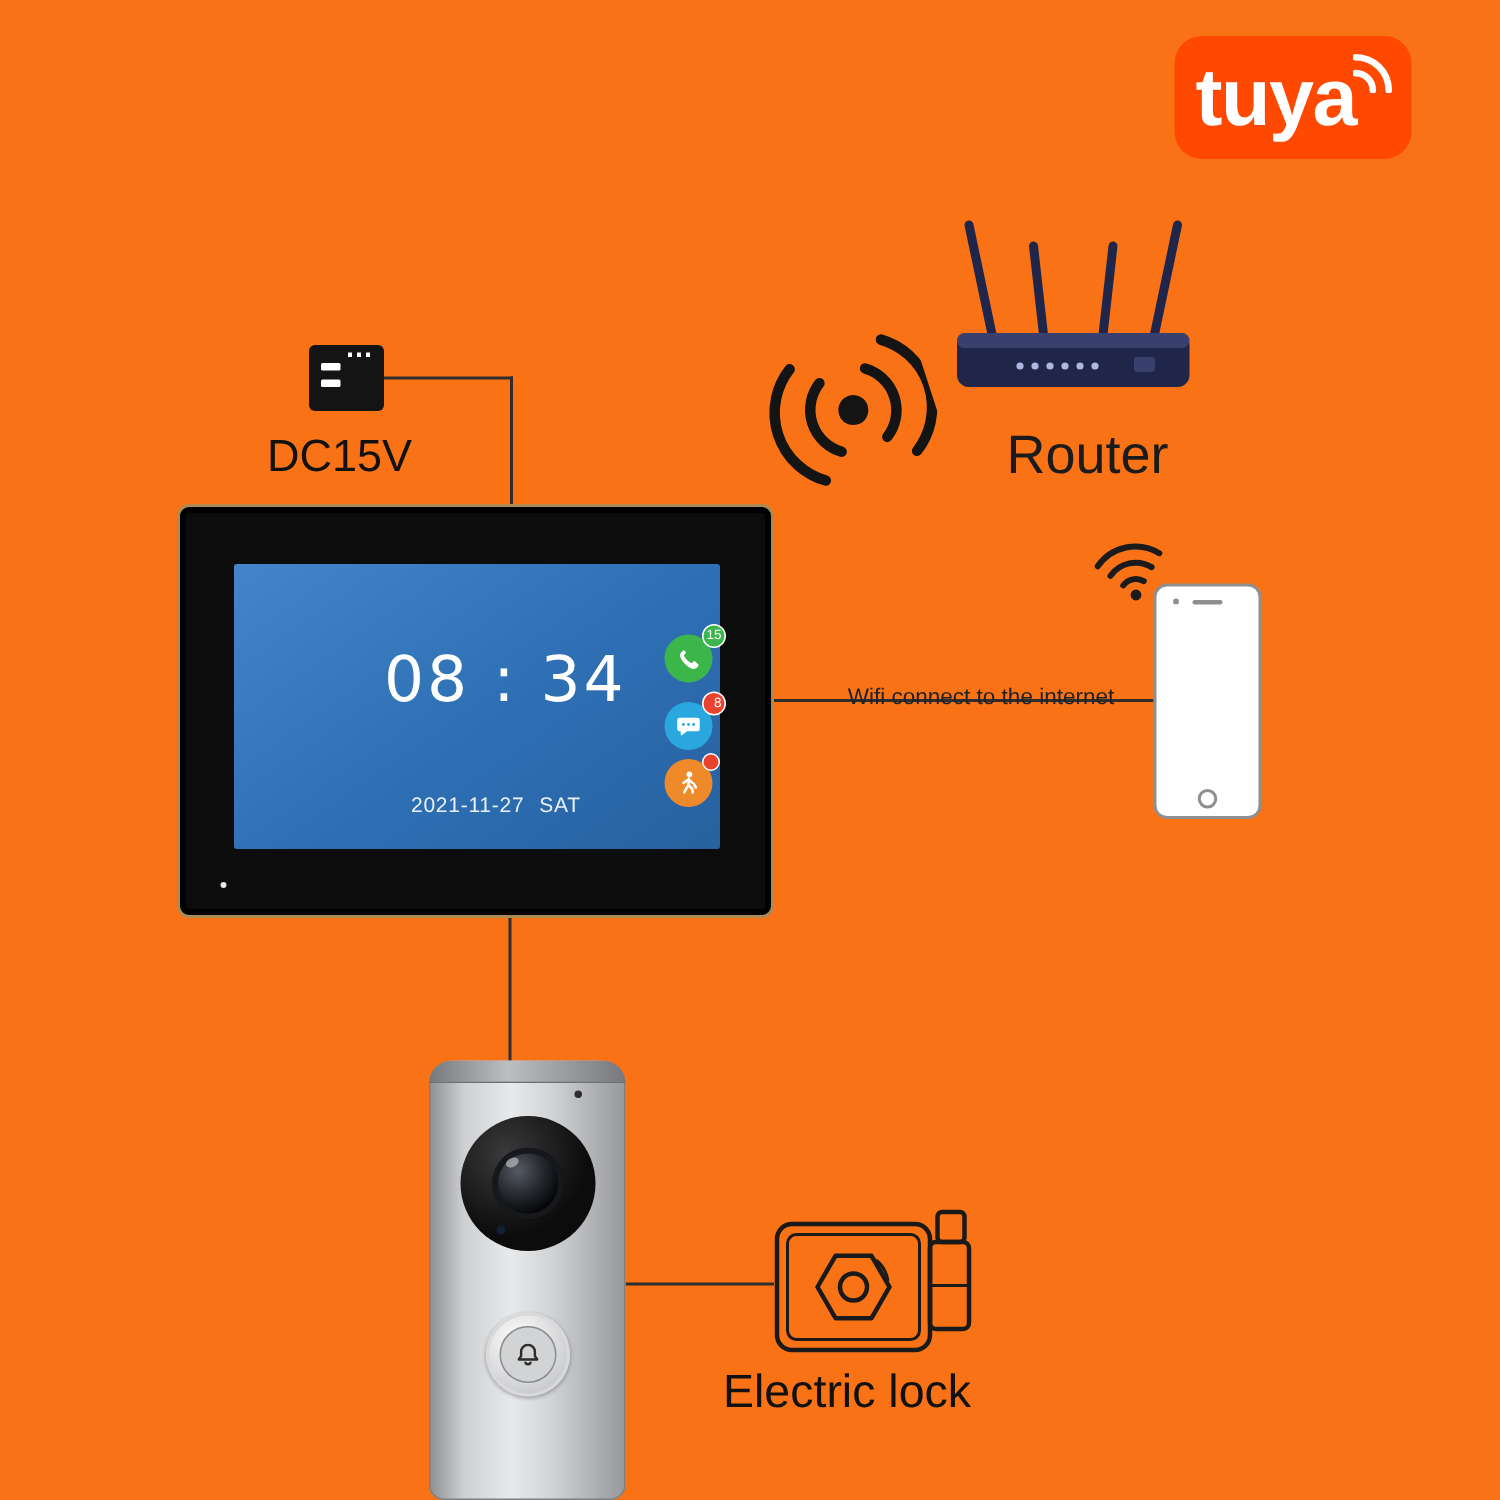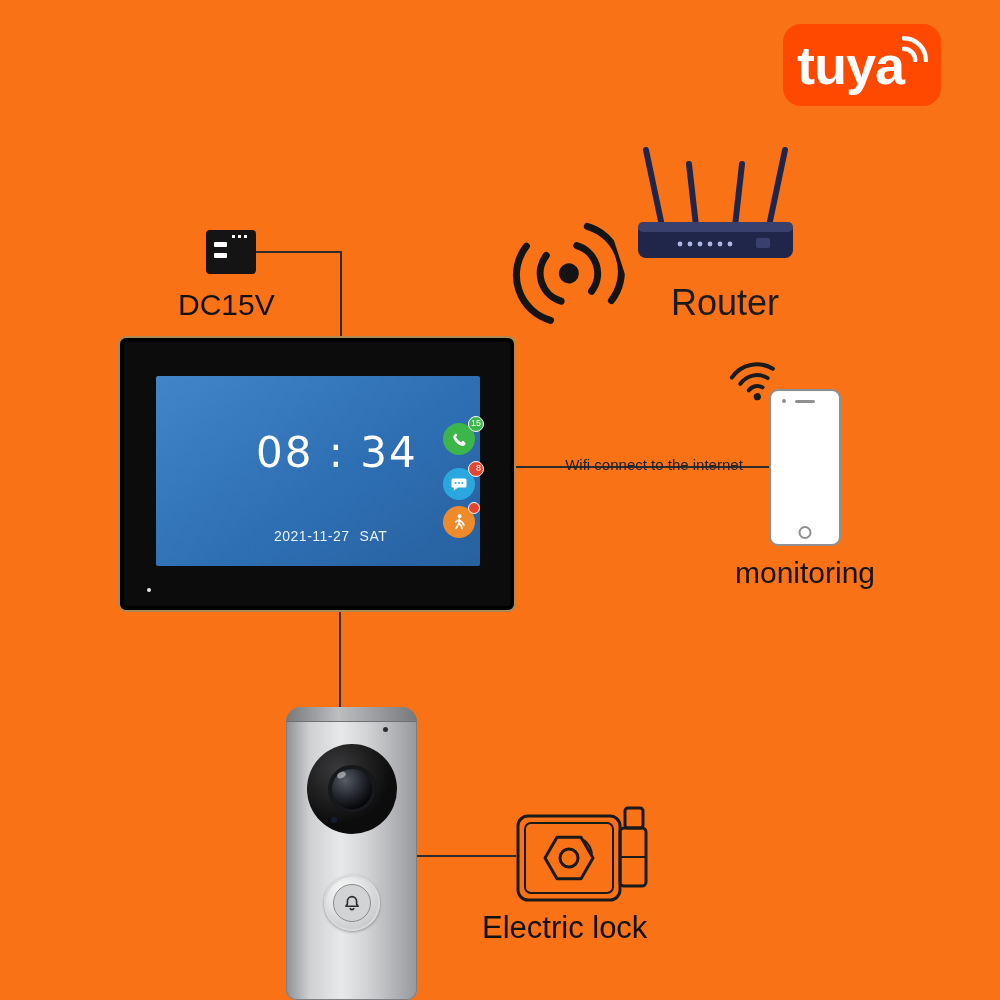--- a/index.html
+++ b/index.html
@@ -174,21 +174,20 @@
       <path d="M7 15 A 30.5 30.5 0 0 1 49 15"></path>
     </g>
     <circle cx="28" cy="39" r="3.6" fill="#1b1b1b"></circle>
   </svg>
   <div class="phone">
     <div class="phone-speaker"></div>
     <div class="phone-cam"></div>
     <div class="phone-home"></div>
   </div>
   <div class="app-label">
-    <div>monitoring</div>
   </div>
 
   <div class="doorbell">
     <div class="db-cap"></div>
     <div class="db-mic"></div>
     <div class="db-camera">
       <div class="db-lens"></div>
       <div class="db-sensor"></div>
     </div>
     <div class="db-button">

